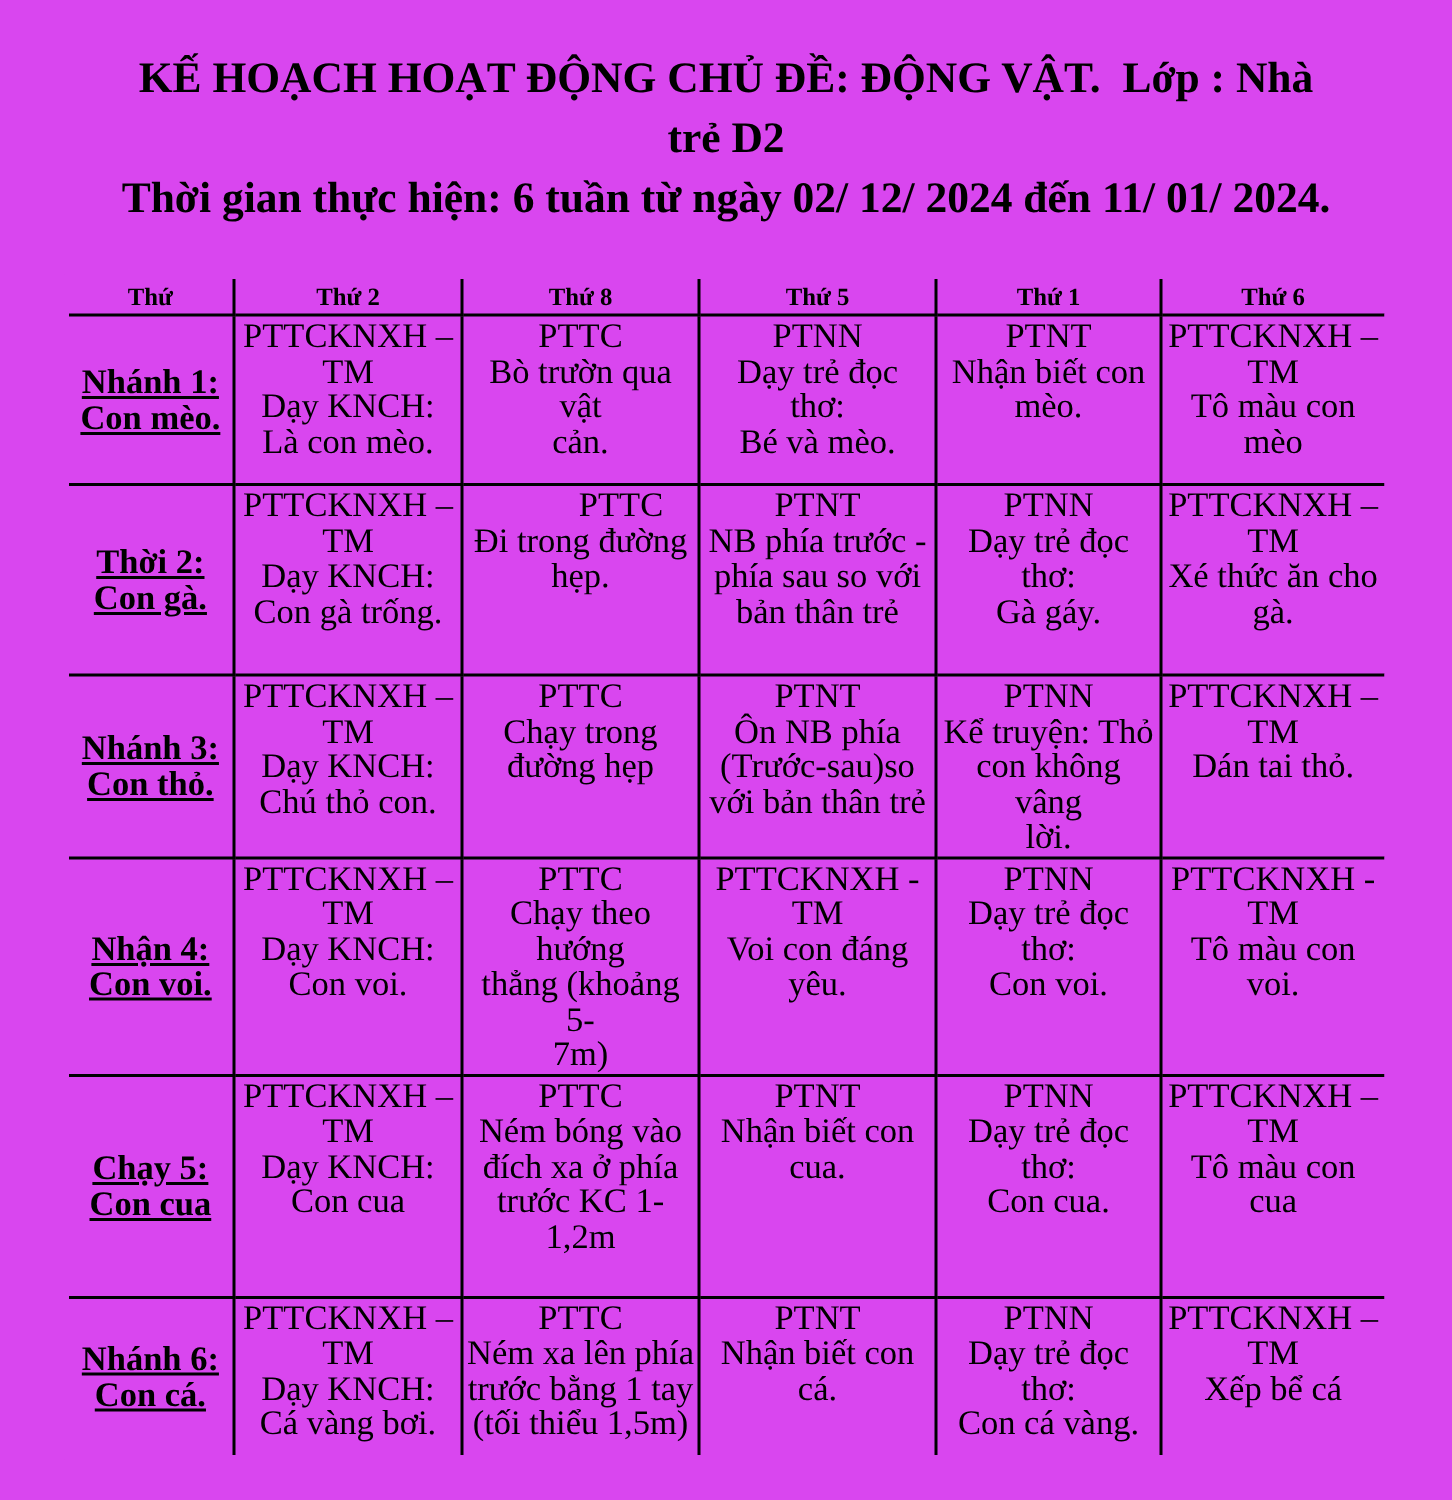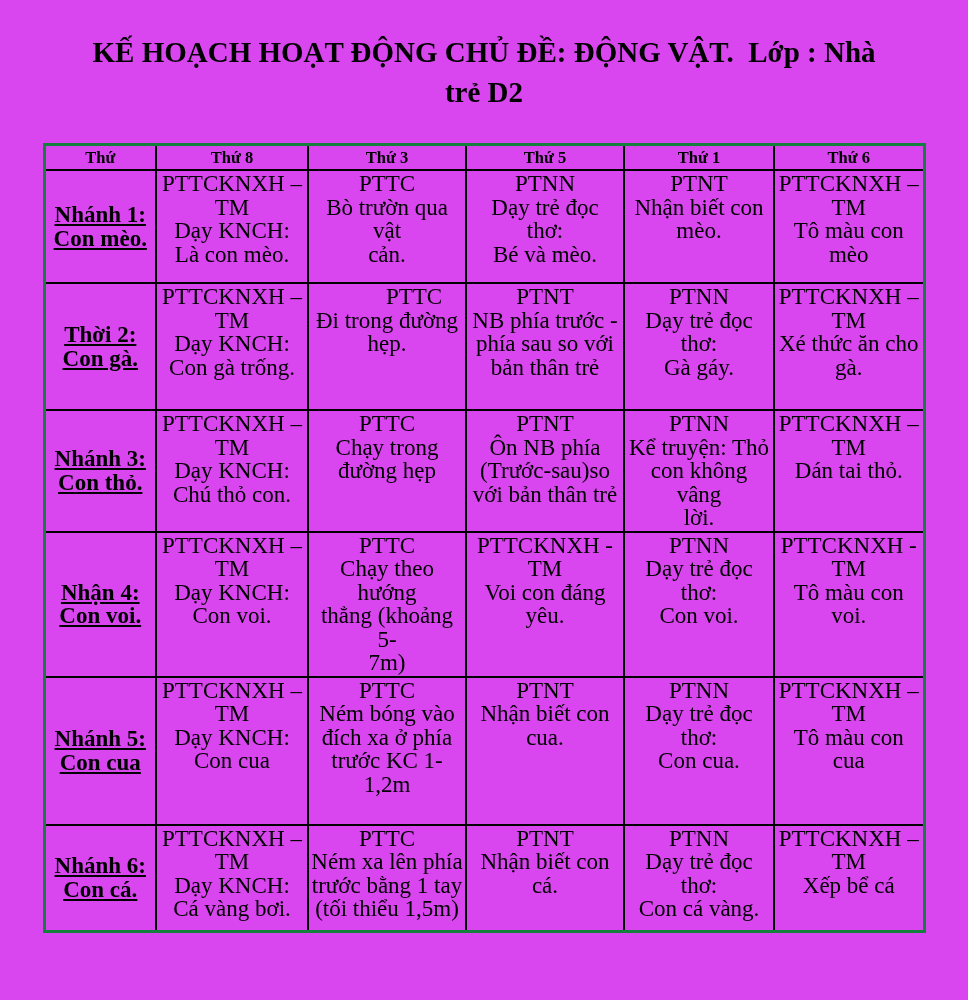--- a/index.html
+++ b/index.html
@@ -29,21 +29,21 @@
   .subtitle {
     font-size: 29px;
     line-height: 40px;
     white-space: pre-wrap;
   }
   table.schedule {
     margin: 31px auto 4px auto;
     width: 880px;
     table-layout: fixed;
     border-collapse: collapse;
-    border: 3px solid #15803d;
+    border: 3px solid #d946ef;
   }
   table.schedule th,
   table.schedule td {
     border: 2px solid #000;
     padding: 1px 2px;
     text-align: center;
     white-space: pre-wrap;
     overflow: hidden;
   }
   table.schedule th {
@@ -78,36 +78,37 @@
   }
 </style>
 </head>
 <body>
 
 <div class="doc">
 
   <div class="titles">
     <div class="title">KẾ HOẠCH HOẠT ĐỘNG CHỦ ĐỀ: ĐỘNG VẬT.  Lớp : Nhà
 trẻ D2</div>
+    <div class="subtitle">Thời gian thực hiện: 6 tuần từ ngày 02/ 12/ 2024 đến 11/ 01/ 2024.</div>
   </div>
 
   <table class="schedule">
     <colgroup>
       <col style="width:112px">
       <col style="width:152px">
       <col style="width:158px">
       <col style="width:158px">
       <col style="width:150px">
       <col style="width:150px">
     </colgroup>
     <tbody>
       <tr class="hdr">
         <th>Thứ</th>
+        <th>Thứ 2</th>
         <th>Thứ 8</th>
-        <th>Thứ 3</th>
         <th>Thứ 5</th>
         <th>Thứ 1</th>
         <th>Thứ 6</th>
       </tr>
 
       <tr class="r1">
         <td class="row-label">Nhánh 1:
 Con mèo.</td>
         <td>PTTCKNXH –
 TM
@@ -191,21 +192,21 @@
 yêu.</td>
         <td>PTNN
 Dạy trẻ đọc thơ:
 Con voi.</td>
         <td>PTTCKNXH -
 TM
 Tô màu con voi.</td>
       </tr>
 
       <tr class="r5">
-        <td class="row-label">Nhánh 5:
+        <td class="row-label">Chạy 5:
 Con cua</td>
         <td>PTTCKNXH –
 TM
 Dạy KNCH:
 Con cua</td>
         <td>PTTC
 Ném bóng vào
 đích xa ở phía
 trước KC 1-1,2m</td>
         <td>PTNT

